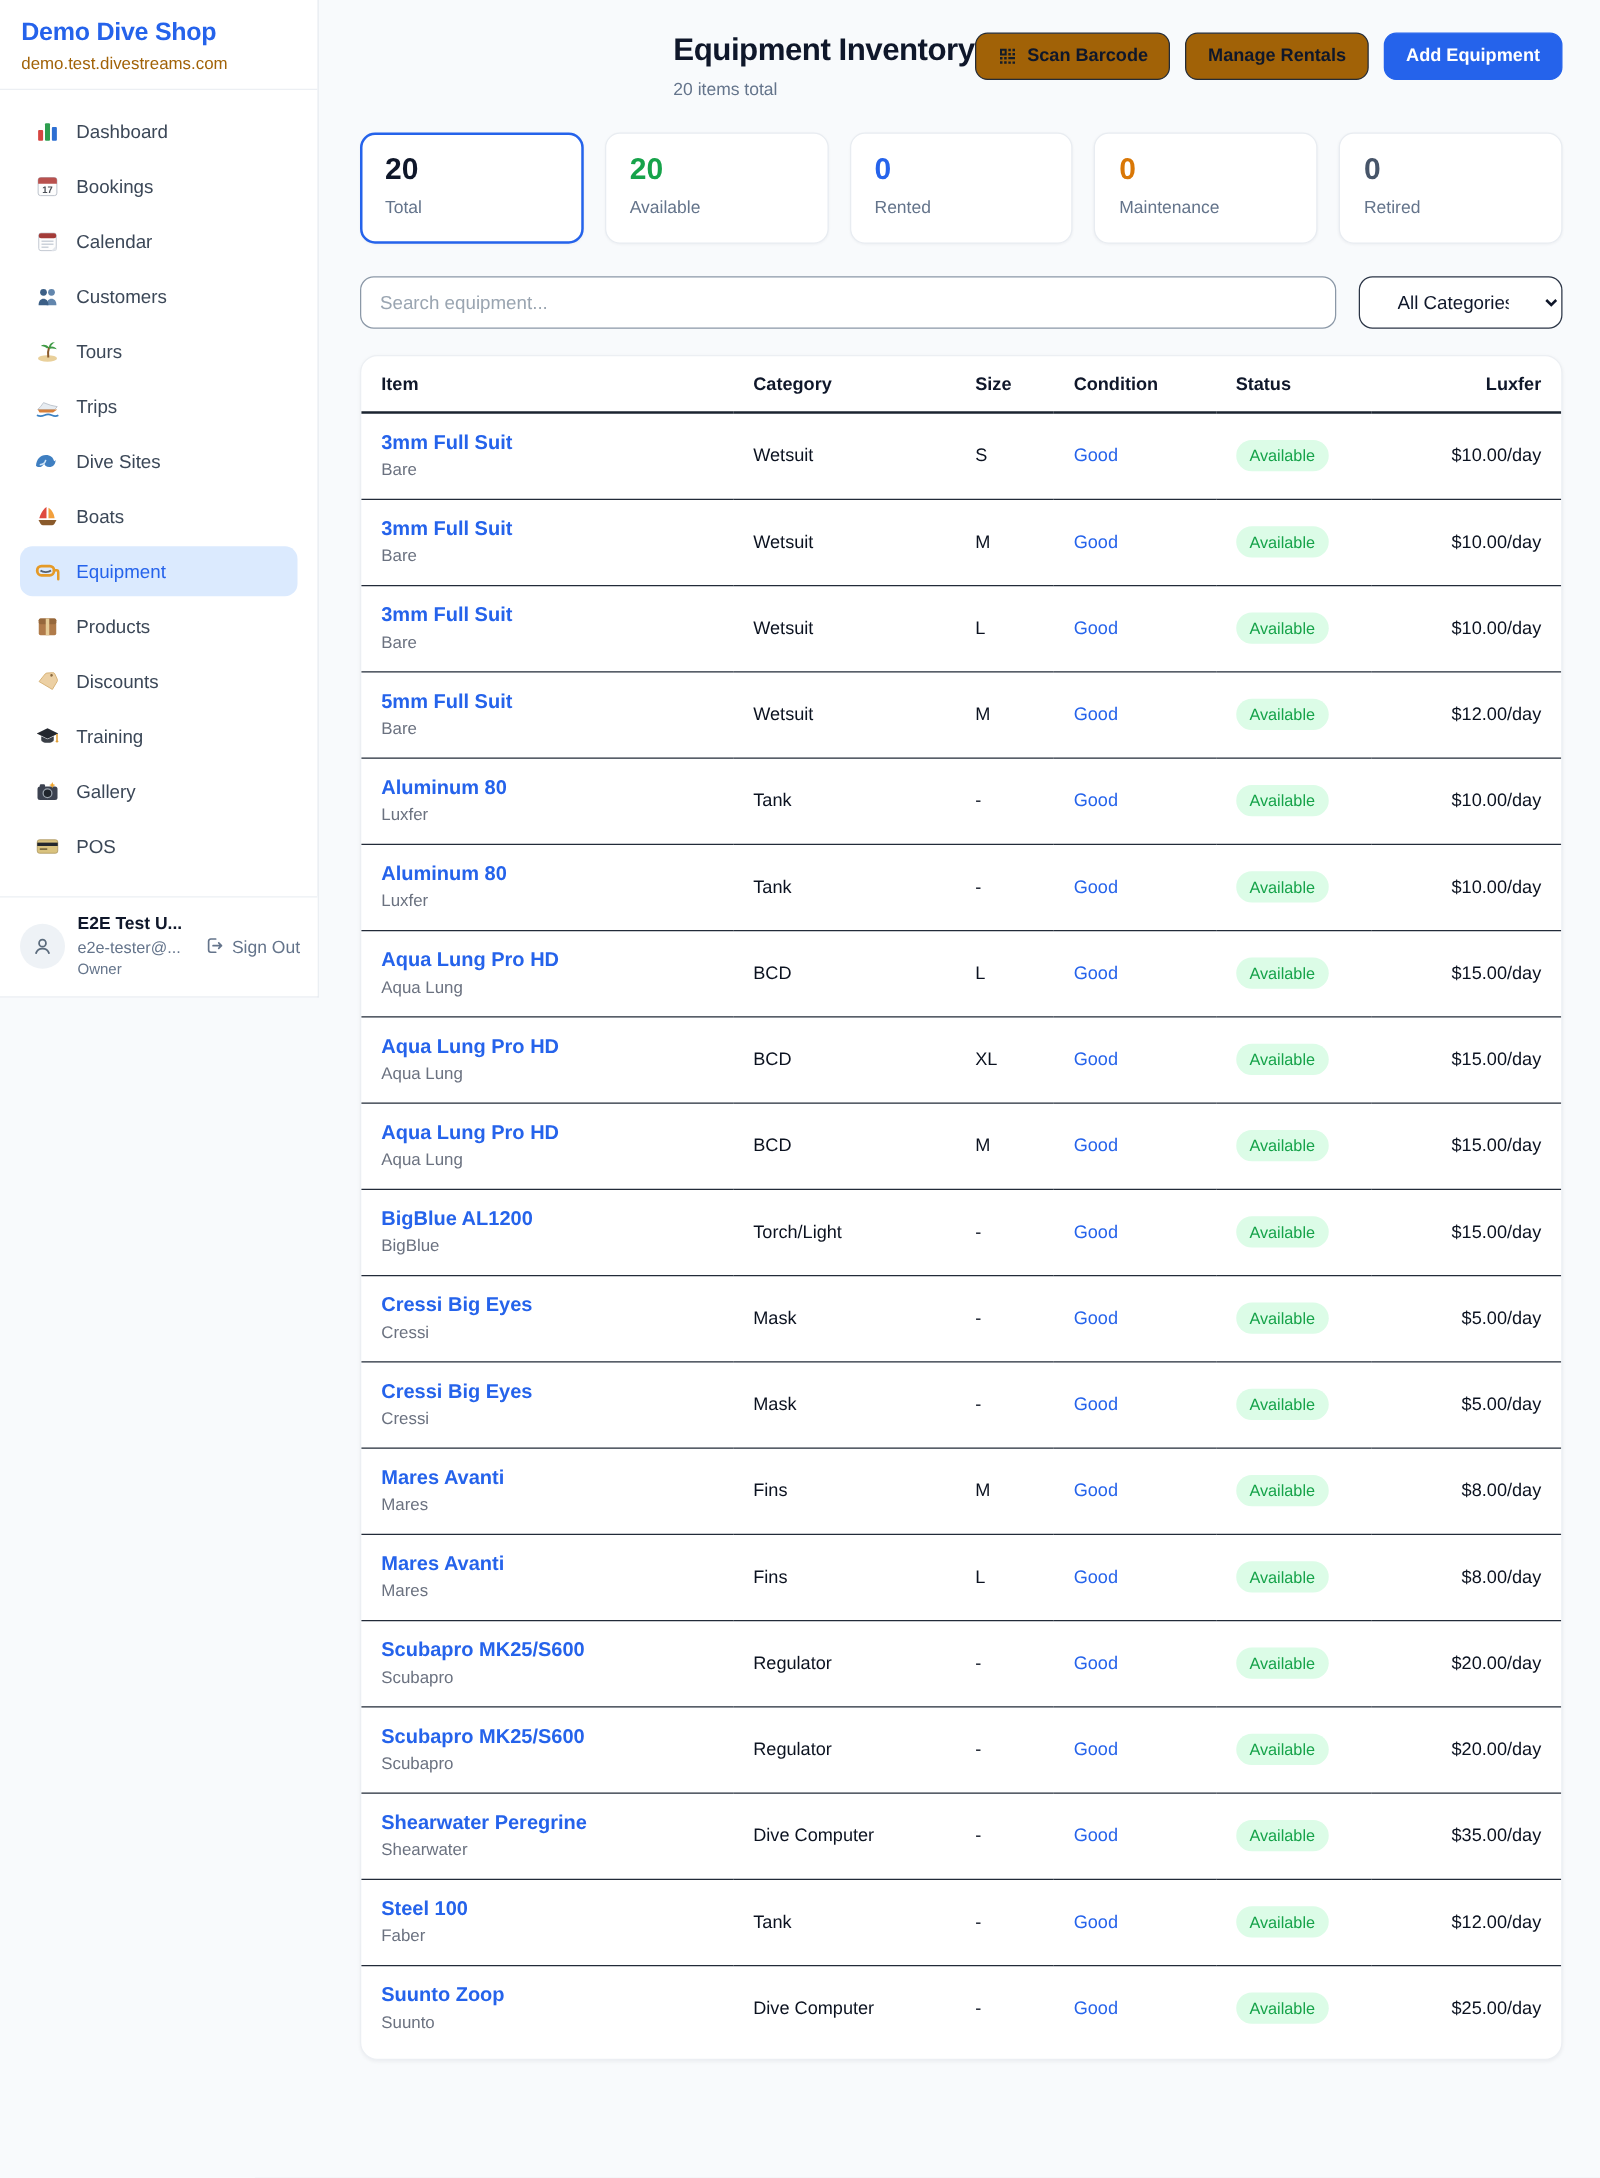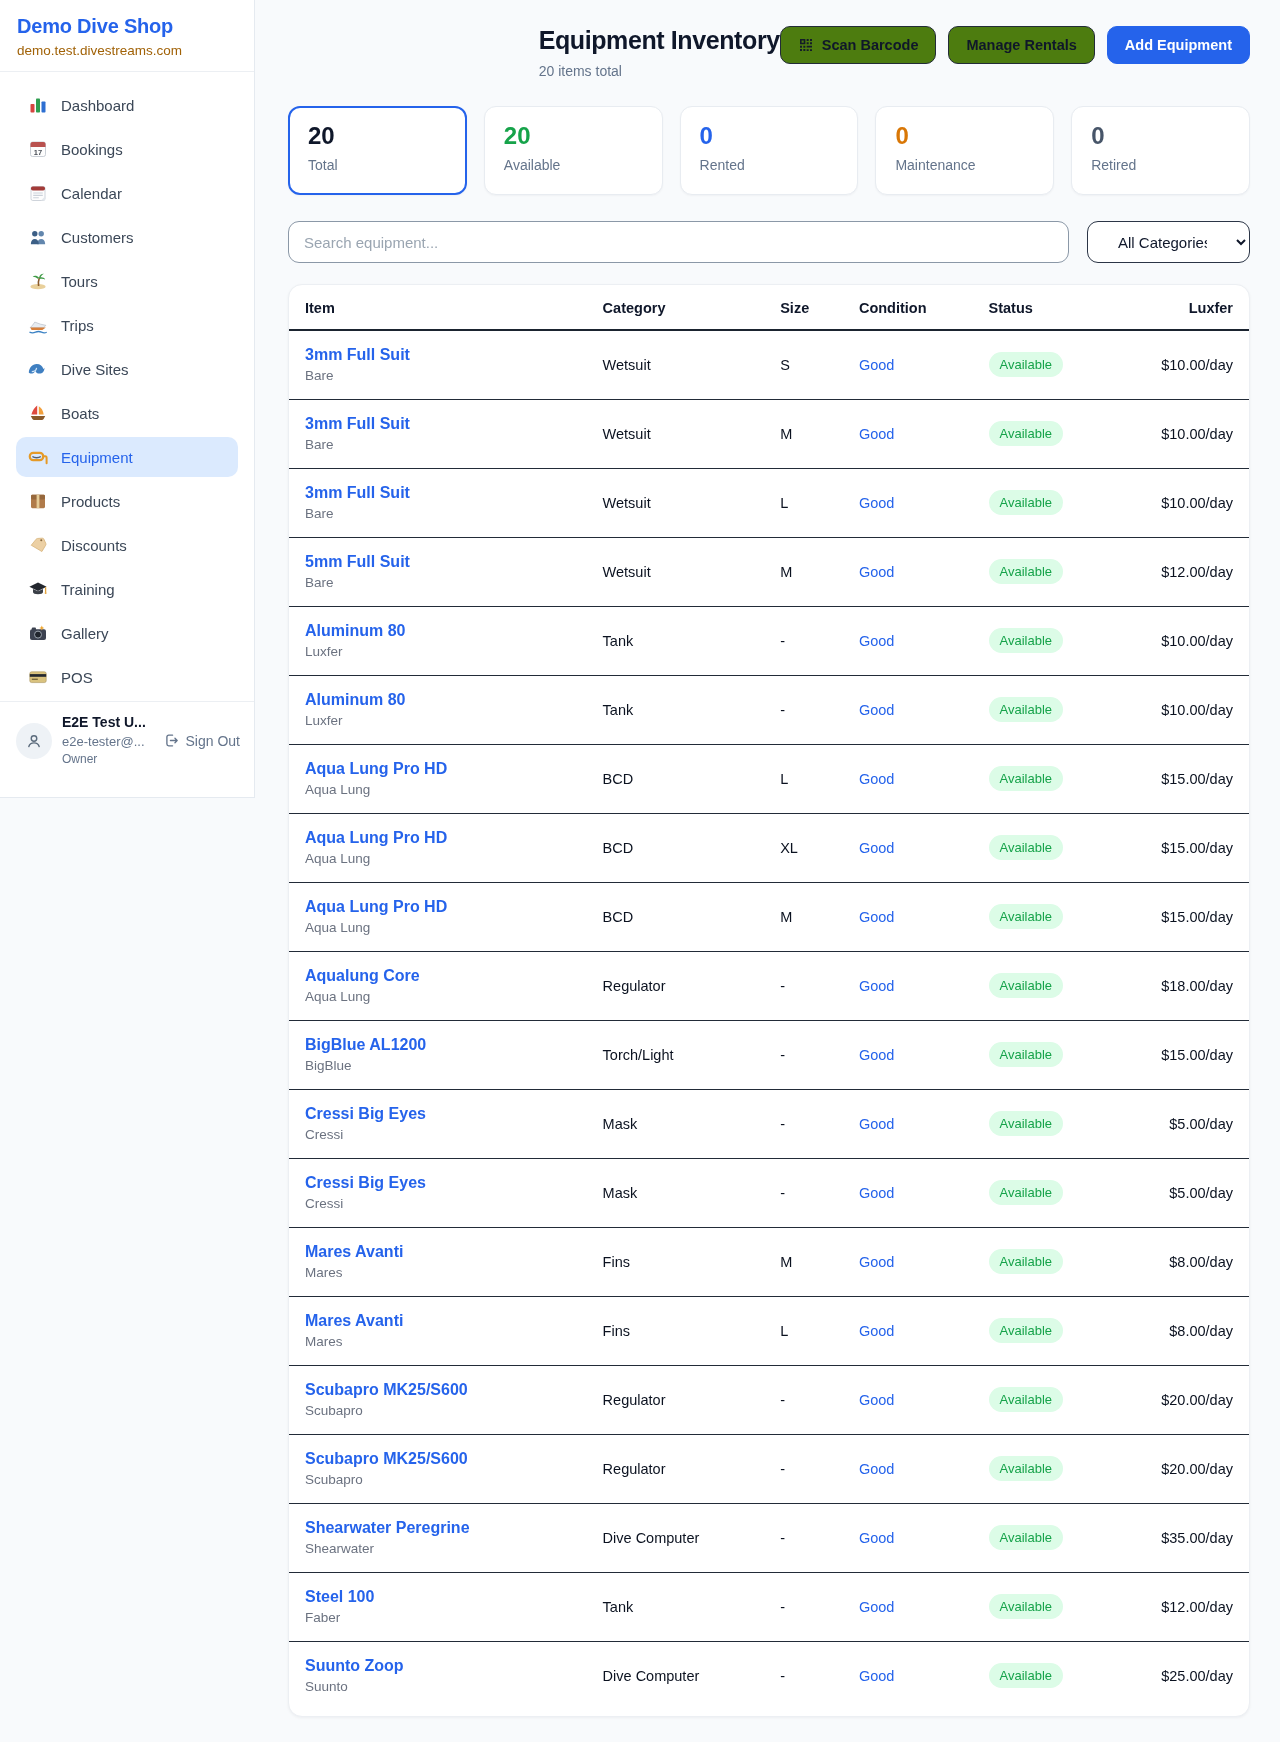--- a/index.html
+++ b/index.html
@@ -12,21 +12,21 @@
              border-right:1px solid #e5eaf0; border-bottom:1px solid #e5eaf0; }
   .brand-block { padding:15px 16px 13px 17px; border-bottom:1px solid #eceff3; }
   .brand { font-size:20px; font-weight:800; color:#2563eb; letter-spacing:-0.2px; }
   .domain { font-size:13.5px; color:#a16207; margin-top:5px; }
   .nav { padding:13px 16px 0 16px; }
   .nav-item { display:flex; align-items:center; gap:13px; height:40px; padding:0 12px;
               border-radius:10px; margin-bottom:4px; color:#3b4757; font-size:15px; cursor:pointer; }
   .nav-item.active { background:#dbeafe; color:#2563eb; font-weight:500; }
   .nav-icon { width:20px; height:20px; display:inline-flex; align-items:center; justify-content:center; flex:0 0 20px; }
   .nav-icon svg { width:20px; height:20px; }
-  .user-section { position:absolute; left:0; right:0; bottom:16px; border-top:1px solid #eceff3;
+  .user-section { position:absolute; left:0; right:0; bottom:0; border-top:1px solid #eceff3;
                   padding:12px 14px 14px 16px; display:flex; align-items:center; gap:10px; background:#fff; }
   .avatar { width:36px; height:36px; border-radius:50%; background:#eef2f6; display:flex;
             align-items:center; justify-content:center; flex:0 0 36px; }
   .avatar svg { width:20px; height:20px; }
   .user-info { line-height:1.25; min-width:0; }
   .user-name { font-size:14px; font-weight:700; color:#0f172a; }
   .user-email { font-size:13px; color:#64748b; margin-top:2px; }
   .user-role { font-size:12px; color:#64748b; margin-top:2px; }
   .signout { margin-left:auto; display:flex; align-items:center; gap:6px; color:#64748b;
              font-size:14px; cursor:pointer; white-space:nowrap; }
@@ -34,21 +34,21 @@
 
   
   .main { margin-left:255px; padding:26px 30px 0 33px; }
   .header-row { display:flex; justify-content:flex-end; align-items:flex-start; }
   .page-title { font-size:25px; font-weight:800; letter-spacing:-0.4px; color:#0f172a; }
   .page-subtitle { font-size:14px; color:#64748b; margin-top:8px; }
   .header-actions { display:flex; gap:12px; }
   .btn { display:inline-flex; align-items:center; gap:8px; height:38px; padding:0 17px;
          border-radius:10px; font-size:14.5px; font-weight:600; cursor:pointer; white-space:nowrap;
          font-family:inherit; }
-  .btn-outline { background:#4d7c0f; border:1.3px solid #222b38; color:#0f172a; }
+  .btn-outline { background:#a16207; border:1.3px solid #222b38; color:#0f172a; }
   .btn-primary { background:#2563eb; border:1.3px solid #2563eb; color:#fff; }
   .btn svg { width:16px; height:16px; }
 
   .stats-row { display:flex; gap:17px; margin-top:27px; }
   .stat-card { flex:1; background:#fff; border:1px solid #e8ecf1; border-radius:12px;
                padding:15px 19px; height:89px; box-shadow:0 1px 2px rgba(16,24,40,.04); cursor:pointer; }
   .stat-card.selected { border:2px solid #2563eb; padding:14px 18px; }
   .stat-value { font-size:24px; font-weight:700; }
   .stat-label { font-size:14px; color:#64748b; margin-top:7px; }
 
@@ -425,31 +425,20 @@
                 <div class="item-brand">Aqua Lung</div>
               </td>
               <td class="c-category">BCD</td>
               <td class="c-size">M</td>
               <td class="c-condition"><span class="cond-link">Good</span></td>
               <td class="c-status"><span class="badge">Available</span></td>
               <td class="c-rental">$15.00/day</td>
             </tr>
             <tr>
               <td class="c-item">
-                <div class="item-name">Aqualung Core</div>
-                <div class="item-brand">Aqua Lung</div>
-              </td>
-              <td class="c-category">Regulator</td>
-              <td class="c-size">-</td>
-              <td class="c-condition"><span class="cond-link">Good</span></td>
-              <td class="c-status"><span class="badge">Available</span></td>
-              <td class="c-rental">$18.00/day</td>
-            </tr>
-            <tr>
-              <td class="c-item">
                 <div class="item-name">BigBlue AL1200</div>
                 <div class="item-brand">BigBlue</div>
               </td>
               <td class="c-category">Torch/Light</td>
               <td class="c-size">-</td>
               <td class="c-condition"><span class="cond-link">Good</span></td>
               <td class="c-status"><span class="badge">Available</span></td>
               <td class="c-rental">$15.00/day</td>
             </tr>
             <tr>

